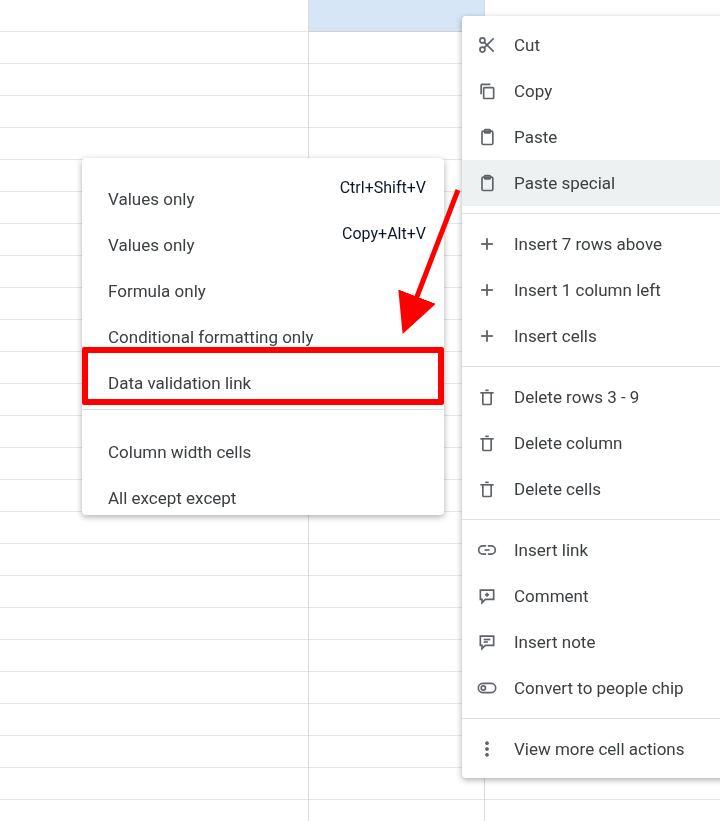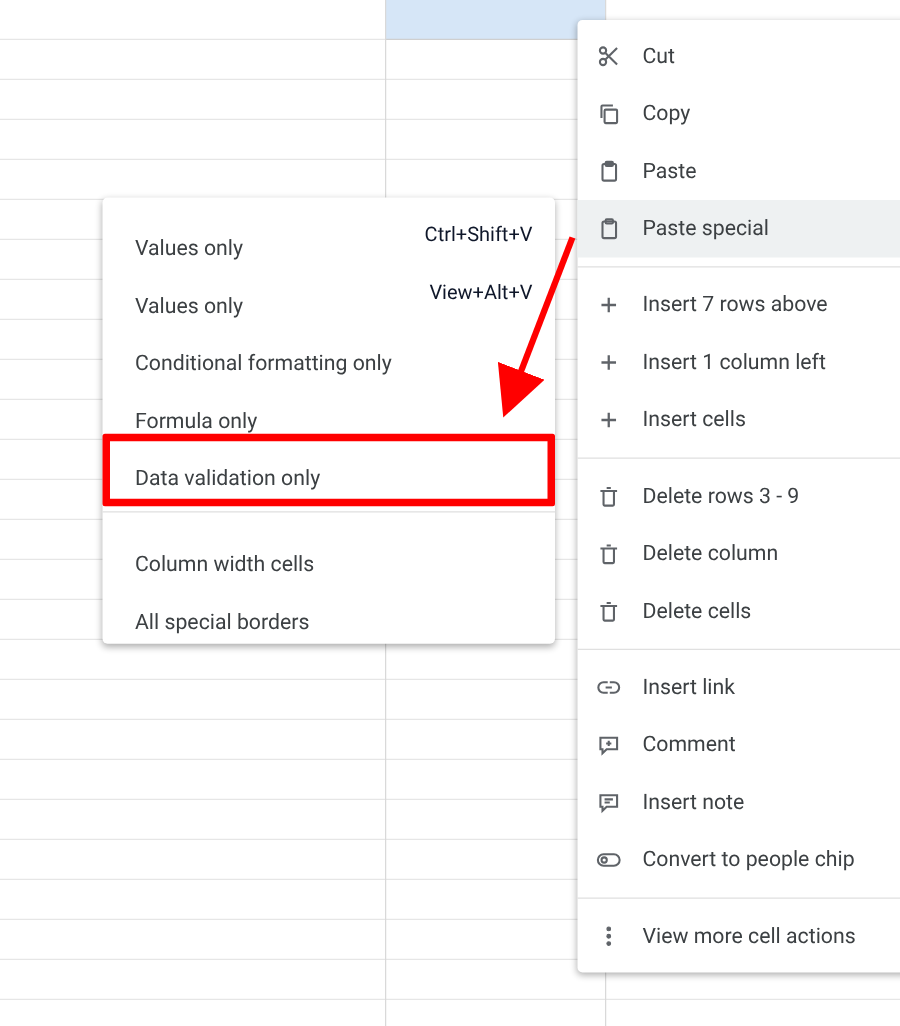--- a/index.html
+++ b/index.html
@@ -306,42 +306,42 @@
   </div>
 </div>
 
 <div class="menu left">
   <div class="item">
     <span class="label">Values only</span>
     <span class="shortcut">Ctrl+Shift+V</span>
   </div>
   <div class="item">
     <span class="label">Values only</span>
-    <span class="shortcut">View+Alt+V</span>
+    <span class="shortcut">Copy+Alt+V</span>
+  </div>
+  <div class="item">
+    <span class="label">Formula only</span>
   </div>
   <div class="item">
     <span class="label">Conditional formatting only</span>
   </div>
   <div class="item">
-    <span class="label">Formula only</span>
-  </div>
-  <div class="item">
-    <span class="label">Data validation only</span>
+    <span class="label">Data validation link</span>
   </div>
 
   <div class="sep"></div>
 
 
   <div class="sep"></div>
 
   <div class="item">
     <span class="label">Column width cells</span>
   </div>
   <div class="item">
-    <span class="label">All special borders</span>
+    <span class="label">All except except</span>
   </div>
 </div>
 
 <div class="hlbox"></div>
 <svg class="arrow" width="90" height="170">
   <defs>
     <marker id="ah" markerWidth="8" markerHeight="8" refX="5" refY="4" orient="auto">
       <path d="M0,0 L8,4 L0,8 z" fill="#ff0000"></path>
     </marker>
   </defs>

